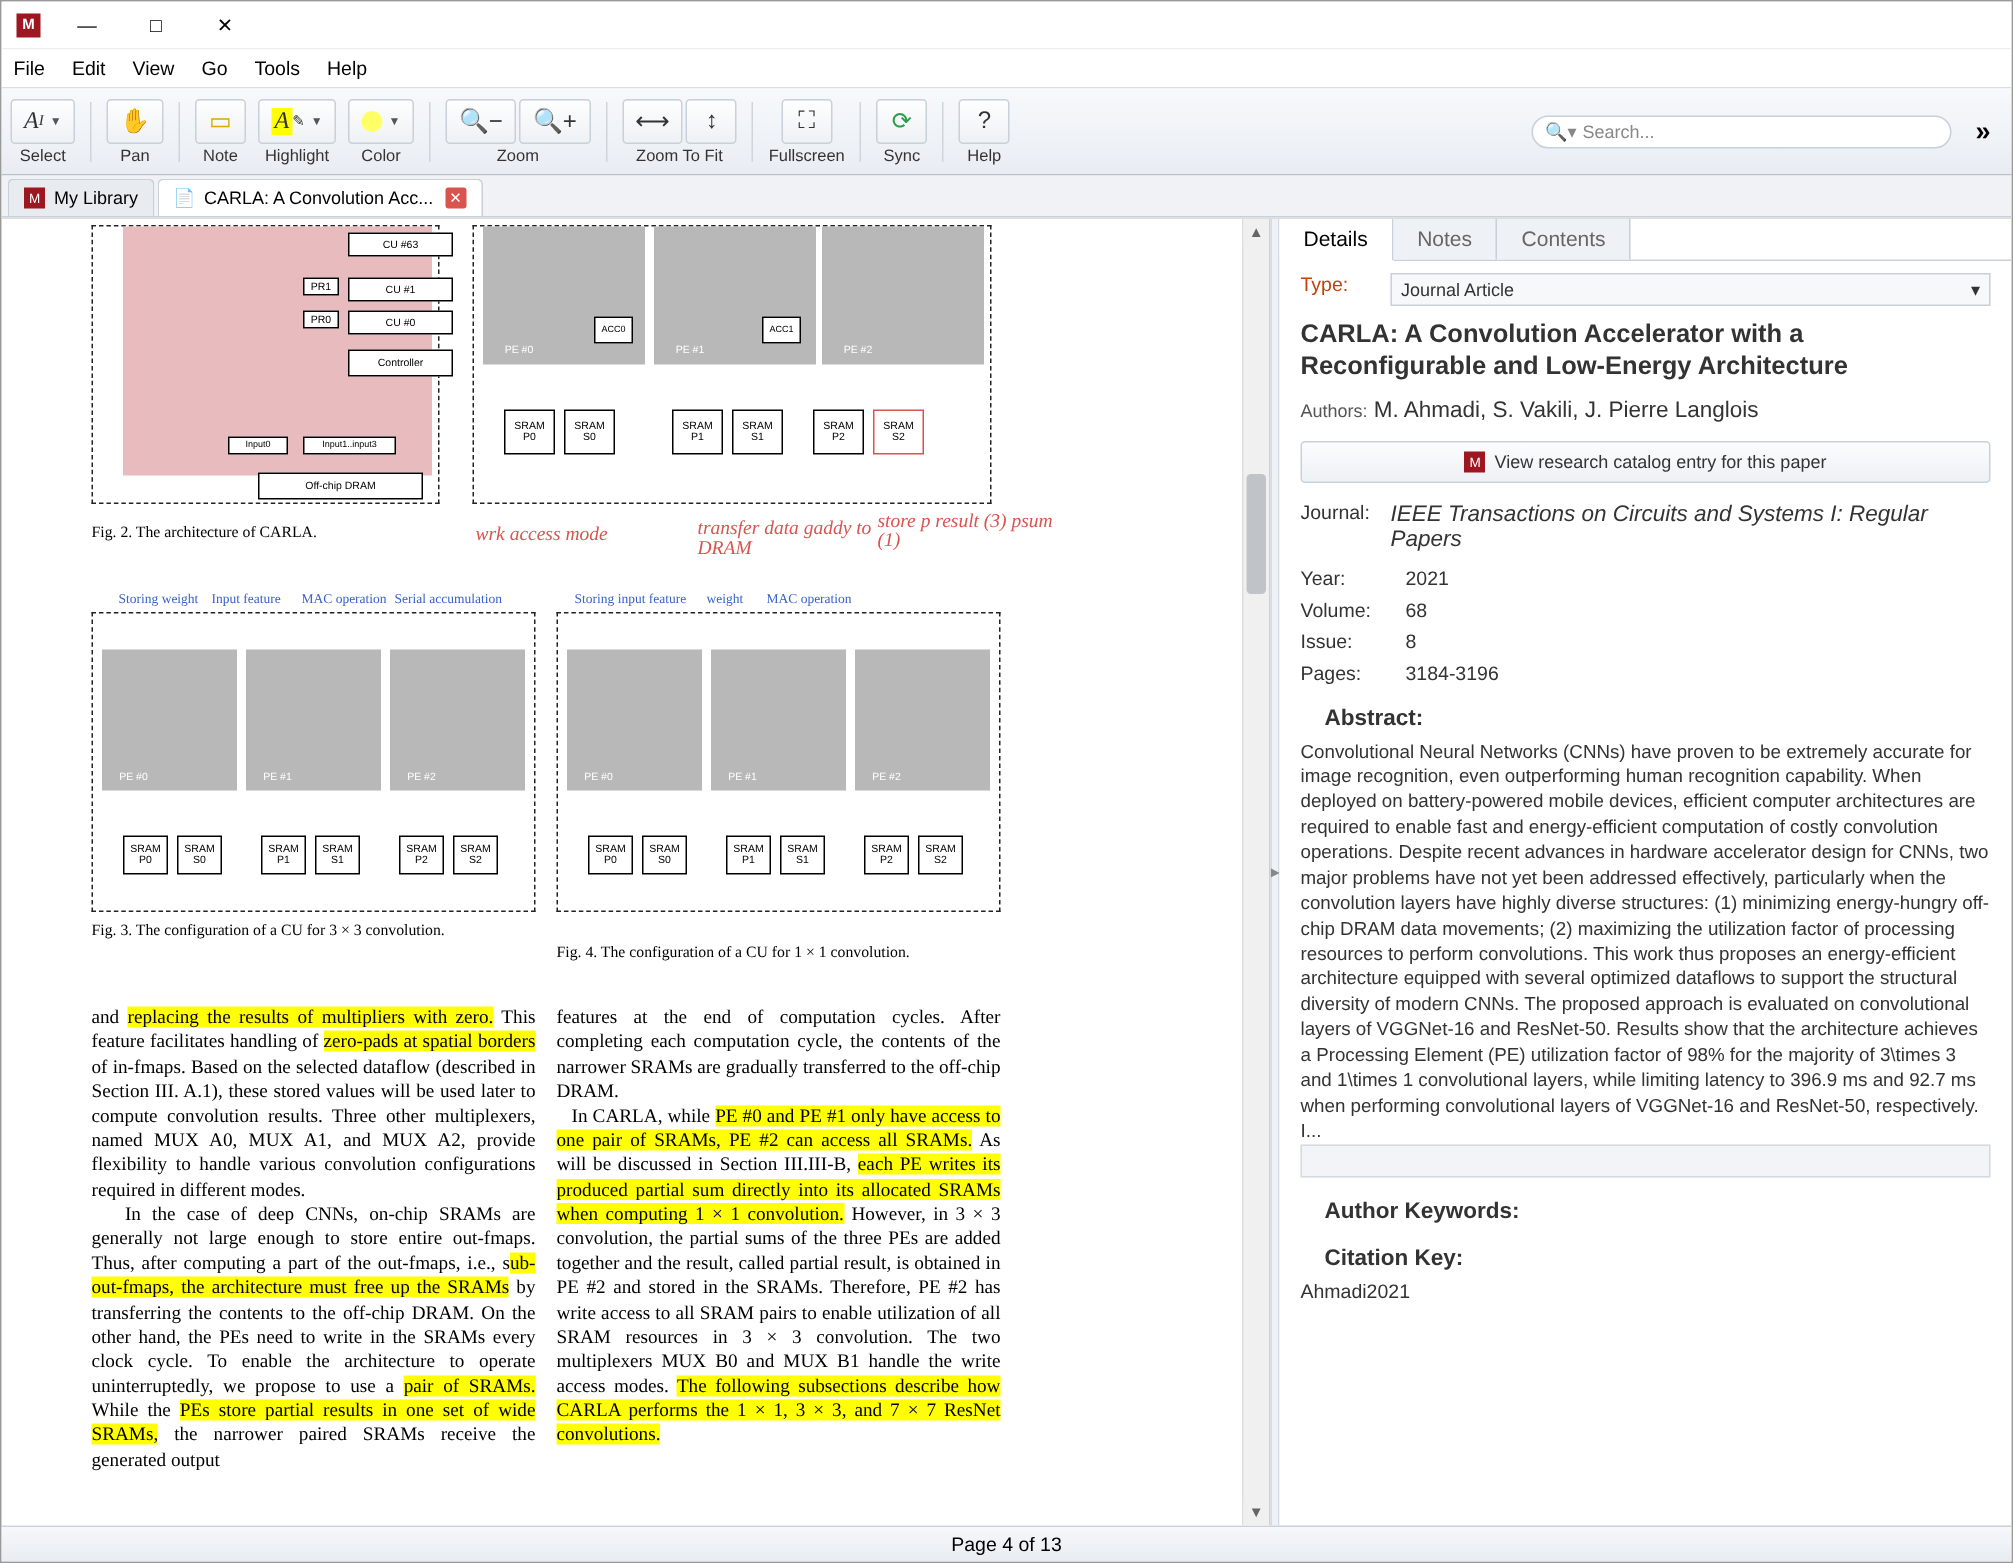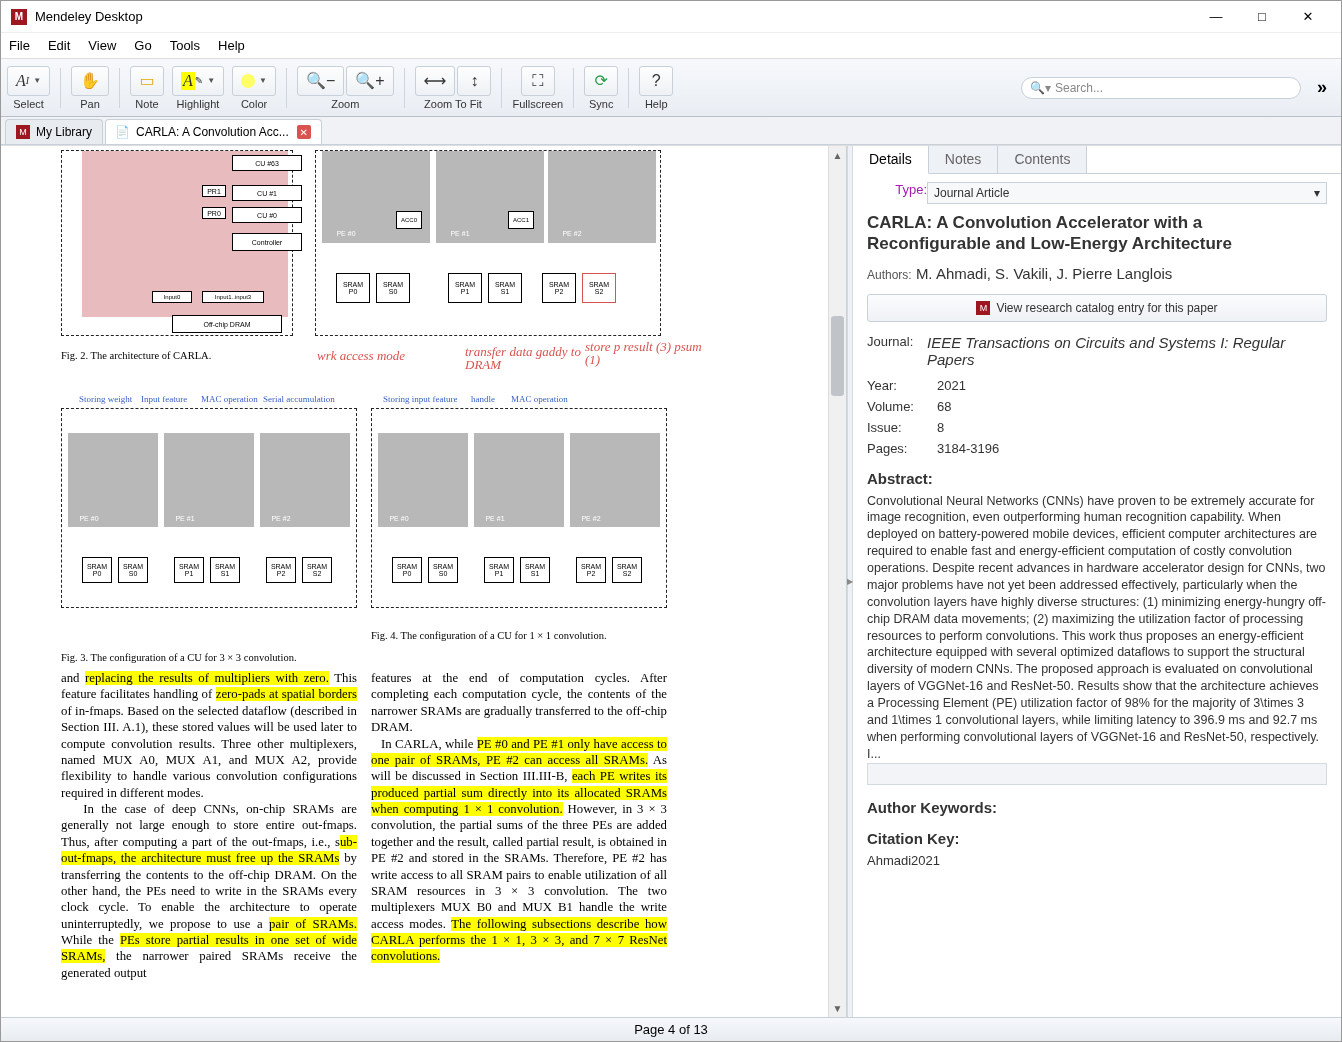--- a/index.html
+++ b/index.html
@@ -43,46 +43,45 @@
 .hl { background:#ffff00;}
 .redink { color:#d9534f; font-family:cursive; position:absolute; font-size:13px; font-style:italic;}
 .bluelabel { color:#3a62c8; font-size:9px; position:absolute; font-family:"Times New Roman",serif;}
 
 .details-panel { width:488px; background:#fff; display:flex; flex-direction:column; overflow-y:auto; font-size:13px; color:#333; }
 .dtabs { height:28px; border-bottom:1px solid #c8d0d9; display:flex; }
 .dtab { padding:5px 16px; font-size:14px; border-right:1px solid #c8d0d9; color:#666; background:#eef1f5;}
 .dtab.active { background:#fff; color:#000; border-bottom:1px solid #fff; margin-bottom:-1px;}
 .dbody { padding:8px 14px 20px 14px; overflow-y:auto; flex:1;}
 .drow { display:flex; margin-bottom:6px; align-items:flex-start; }
-.drow .lbl { width:60px; color:#a21caf; font-size:13px;text-align:right;}
+.drow .lbl { width:60px; color:#c2410c; font-size:13px;}
 .dselect { flex:1; height:22px; border:1px solid #c8d0d9; background:#f7f8fa; padding:0 6px; display:flex; align-items:center; justify-content:space-between; font-size:12px;}
 .paper-title { font-size:17px; font-weight:bold; margin:8px 0 10px 0; line-height:1.25;}
 .authors { font-size:15px; margin-bottom:12px;}
 .authors .lbl2 { font-size:12px; color:#555;}
 .catalog-btn { width:100%; border:1px solid #c8d0d9; background:linear-gradient(#fbfcfd,#eef1f5); height:28px; display:flex; align-items:center; justify-content:center; font-size:12px; border-radius:3px; margin-bottom:12px; cursor:pointer;}
 .catalog-btn .mi { width:14px; height:14px; background:#9d1620; color:#fff; font-size:9px; display:inline-flex; align-items:center; justify-content:center; margin-right:6px;}
 .journal-row { display:flex; margin-bottom:10px;}
 .journal-row .jval { flex:1; font-style:italic; font-size:15px;}
 .meta-row { display:flex; margin-bottom:6px; font-size:13px;}
 .meta-row .lbl { width:70px;}
-.sect-h { font-size:15px; font-weight:bold; margin:14px 0 6px 0;}
+.sect-h { font-size:15px; font-weight:bold; margin:14px 0 6px 16px;}
 .abstract { font-size:12.5px; line-height:1.35; text-align:left;}
 .fullwidth-input { width:100%; height:22px; border:1px solid #d5dae0; background:#f2f4f7; margin-bottom:4px;}
 .statusbar { height:24px; background:linear-gradient(#f6f8fb,#e8ecf1); border-top:1px solid #c8d0d9; display:flex; align-items:center; justify-content:center; font-size:13px;}
 .splitter { width:6px; background:#eef1f5; border-left:1px solid #d5dae0; border-right:1px solid #d5dae0; display:flex; align-items:center; justify-content:center;}
 .splitter span{ font-size:8px; color:#888;}
 
 .sram-box { position:absolute; background:#fff; border:1px solid #000; font-size:7px; display:flex; flex-direction:column; align-items:center; justify-content:center; line-height:1;}
 </style>
 </head>
 <body>
 
 <div class="titlebar">
   <div class="app-icon">M</div>
-  <div class="title">Mendeley Desktop</div>
   <div class="winbtns">
     <div class="winbtn">—</div>
     <div class="winbtn">□</div>
     <div class="winbtn">✕</div>
   </div>
 </div>
 
 <div class="menubar">
   <span>File</span>
   <span>Edit</span>
@@ -279,24 +278,24 @@
           </div>
         <div class="sram-box" style="left:204px; top:148px; width:30px; height:26px;">
             <span>SRAM</span>
             <span>P2</span>
           </div>
         <div class="sram-box" style="left:240px; top:148px; width:30px; height:26px;">
             <span>SRAM</span>
             <span>S2</span>
           </div>
       </div>
-      <div class="caption" style="left:36px; top:502px;">Fig. 3.   The configuration of a CU for 3 × 3 convolution.</div>
+      <div class="caption" style="left:36px; top:465px;">Fig. 3.   The configuration of a CU for 3 × 3 convolution.</div>
 
       <div class="bluelabel" style="left:358px; top:244px;">Storing input feature</div>
-      <div class="bluelabel" style="left:446px; top:244px;">handle</div>
+      <div class="bluelabel" style="left:446px; top:244px;">weight</div>
       <div class="bluelabel" style="left:486px; top:244px;">MAC operation</div>
 
       <div class="fig-block" style="left:346px; top:258px; width:296px; height:200px;">
         <div class="fig-content" style="left:6px; top:24px; width:90px; height:94px;"></div>
         <div class="fig-content" style="left:102px; top:24px; width:90px; height:94px;"></div>
         <div class="fig-content" style="left:198px; top:24px; width:90px; height:94px;"></div>
         <div class="small-box" style="left:10px; top:104px; width:34px; height:10px;background:transparent;border:none;color:#fff;">PE #0</div>
         <div class="small-box" style="left:106px; top:104px; width:34px; height:10px;background:transparent;border:none;color:#fff;">PE #1</div>
         <div class="small-box" style="left:202px; top:104px; width:34px; height:10px;background:transparent;border:none;color:#fff;">PE #2</div>
         <div class="sram-box" style="left:20px; top:148px; width:30px; height:26px;">

